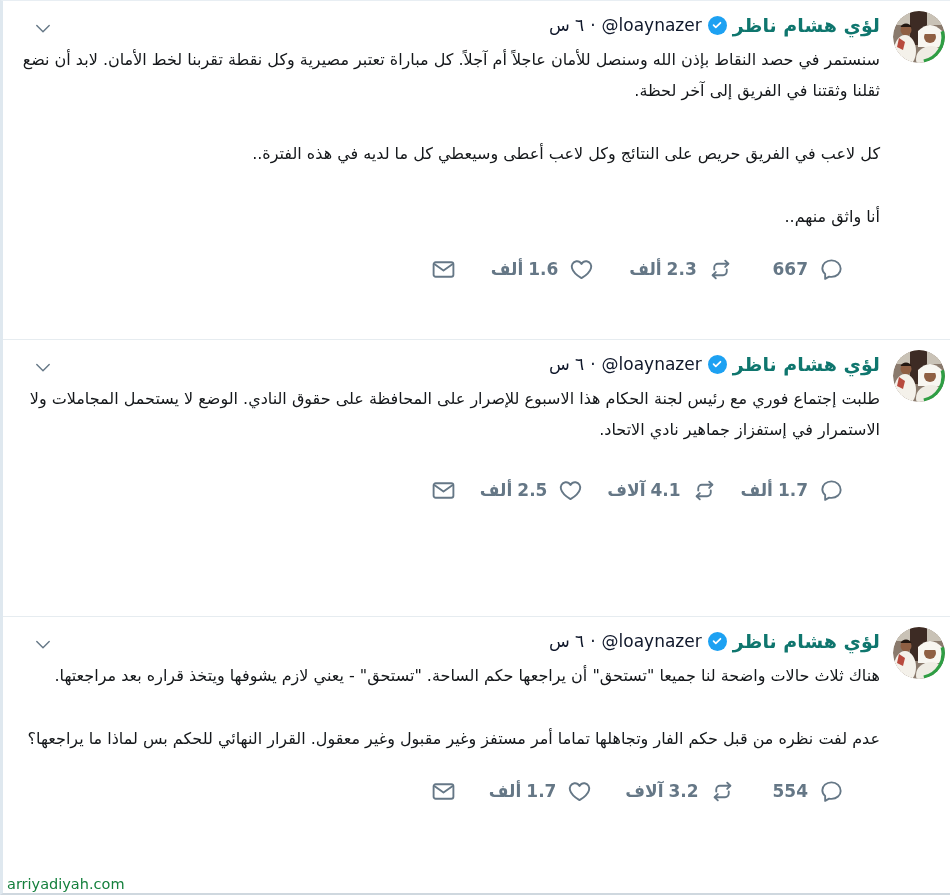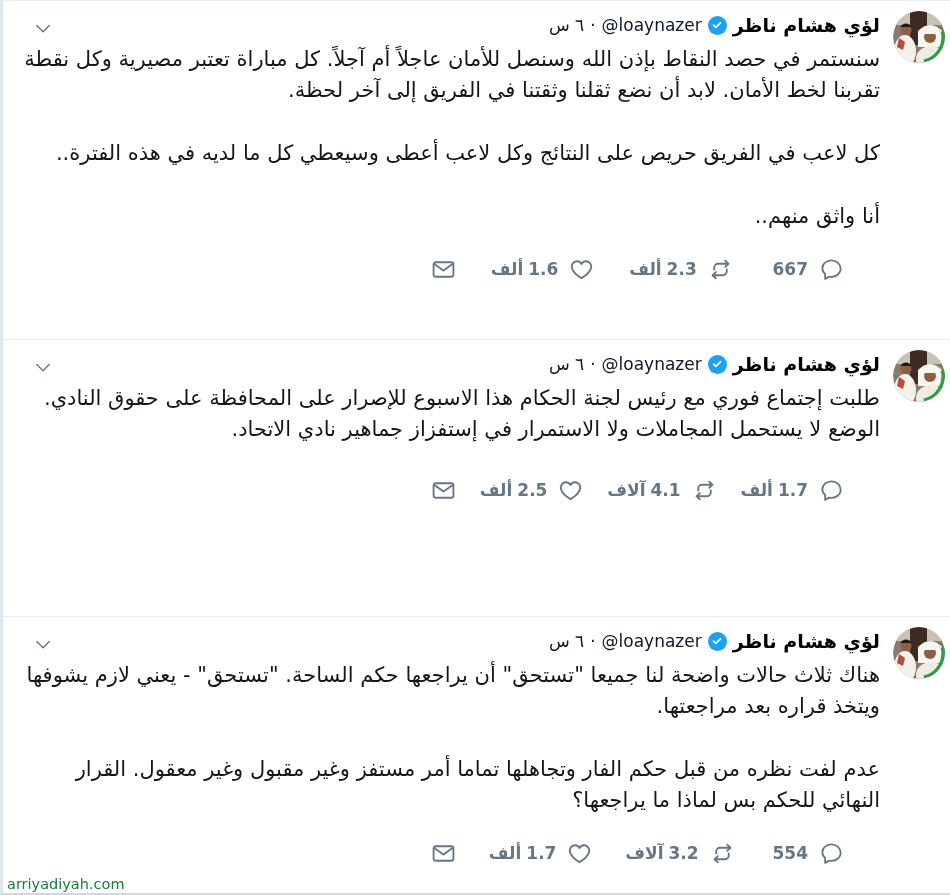--- a/index.html
+++ b/index.html
@@ -34,32 +34,32 @@
     position: absolute; left: 28px; top: 20px;
     width: 22px; height: 16px; color: #657786; cursor: pointer;
     background: none; border: none;
   }
   .caret svg { width: 20px; height: 14px; display: block; }
 
   .header {
     display: flex; align-items: center; gap: 6px;
     margin-bottom: 8px; white-space: nowrap;
   }
-  .name { font-weight: bold; color: #000000; font-size: 19px; cursor: pointer; }
+  .name { font-weight: bold; color: #0f766e; font-size: 19px; cursor: pointer; }
   .badge {
     width: 19px; height: 19px; border-radius: 50%;
     background: #1da1f2; display: inline-flex;
     align-items: center; justify-content: center; flex: none;
   }
   .badge svg { width: 12px; height: 12px; }
   .handle, .time, .dot { color: #0f172a; font-size: 17px; }
   .handle { cursor: pointer; }
 
   .tweet p {
-    font-size: 21px; line-height: 31px; color: #14171a;
+    font-size: 16px; line-height: 31px; color: #14171a;
     text-align: right; margin-bottom: 32px;
   }
   .tweet.t2 p.first { margin-bottom: 30px; }
   .tweet p.last { margin-bottom: 22px; }
 
   .actions {
     direction: rtl;
     display: flex; justify-content: space-between; align-items: center;
     width: 413px; margin-right: 36px; height: 30px;
   }

